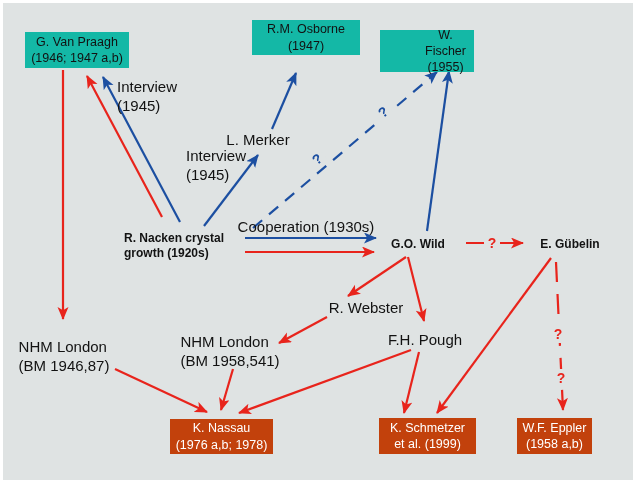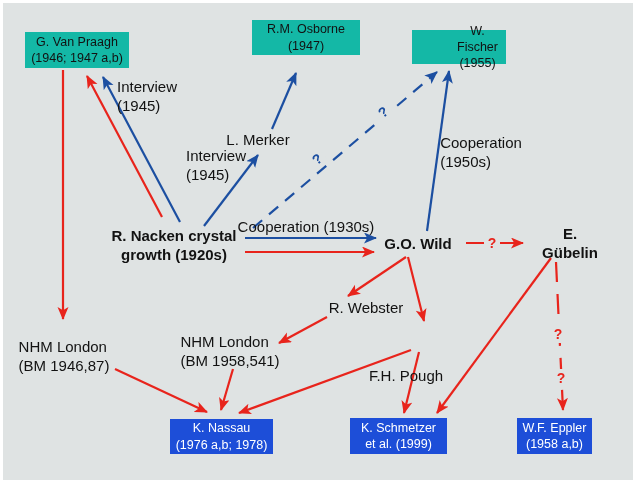--- a/index.html
+++ b/index.html
@@ -7,24 +7,24 @@
   .page{position:relative; width:636px; height:484px; background:#ffffff; overflow:hidden;}
   .canvas{position:absolute; left:3px; top:3px; width:630px; height:477px; background:#dfe3e3;}
   .layer{position:absolute; left:0; top:0; width:636px; height:484px;}
   svg.layer{pointer-events:none;}
   .node{
     position:absolute; display:flex; align-items:center; justify-content:center;
     text-align:center; white-space:pre-line; font-size:12.5px; line-height:1.3;
     box-sizing:border-box;
   }
   .node.yellow{background:#14b8a6; color:#121212;}
-  .node.teal{background:#1d4ed8; color:#ffffff;}
+  .node.teal{background:#c2410c; color:#ffffff;}
   .name{
     position:absolute; transform:translate(-50%,-50%);
-    font-weight:bold; font-size:15px; line-height:1.25; text-align:center;
+    font-weight:bold; font-size:12px; line-height:1.25; 
     white-space:pre-line; color:#121212;
   }
   .lbl{
     position:absolute; transform:translate(-50%,-50%);
     font-size:15px; line-height:1.25; text-align:left;
     white-space:pre-line; color:#121212;
   }
 </style>
 </head>
 <body>
@@ -86,34 +86,32 @@
 growth (1920s)</div>
   <div class="name" style="left:570px; top:244px;">E. Gübelin</div>
   <div class="name" style="left:418px; top:244px;">G.O. Wild</div>
 
   <div class="lbl" style="left:147px; top:97px;">Interview
 (1945)</div>
   <div class="lbl" style="left:216px; top:166px;">Interview
 (1945)</div>
   <div class="lbl" style="left:258px; top:140px;">L. Merker</div>
   <div class="lbl" style="left:306px; top:227px;">Cooperation (1930s)</div>
-  <div class="lbl" style="left:481px; top:153px;">Cooperation
-(1950s)</div>
   <div class="lbl" style="left:330px; top:308px;margin-left:36px;">R. Webster</div>
-  <div class="lbl" style="left:406px; top:340px;margin-top:36px;">F.H. Pough</div>
+  <div class="lbl" style="left:425px; top:340px;">F.H. Pough</div>
   <div class="lbl" style="left:64px;  top:357px;">NHM London
 (BM 1946,87)</div>
   <div class="lbl" style="left:230px; top:352px;">NHM London
 (BM 1958,541)</div>
 
   <div class="node yellow" style="left:25px;  top:32px;  width:104px; height:36px;">G. Van Praagh
 (1946; 1947 a,b)</div>
   <div class="node yellow" style="left:252px; top:20px;  width:108px;  height:35px;">R.M. Osborne
 (1947)</div>
-  <div class="node yellow" style="left:412px; top:30px;  width:94px;  height:34px;padding-left:37px;">W. Fischer
+  <div class="node yellow" style="left:380px; top:30px;  width:94px;  height:42px;padding-left:37px;">W. Fischer
 (1955)</div>
   <div class="node teal" style="left:170px; top:419px; width:103px; height:35px;">K. Nassau
 (1976 a,b; 1978)</div>
-  <div class="node teal" style="left:350px; top:418px; width:97px;  height:36px;">K. Schmetzer
+  <div class="node teal" style="left:379px; top:418px; width:97px;  height:36px;">K. Schmetzer
 et al. (1999)</div>
   <div class="node teal" style="left:517px; top:418px; width:75px;  height:36px;">W.F. Eppler
 (1958 a,b)</div>
 </div>
 
 </body></html>

